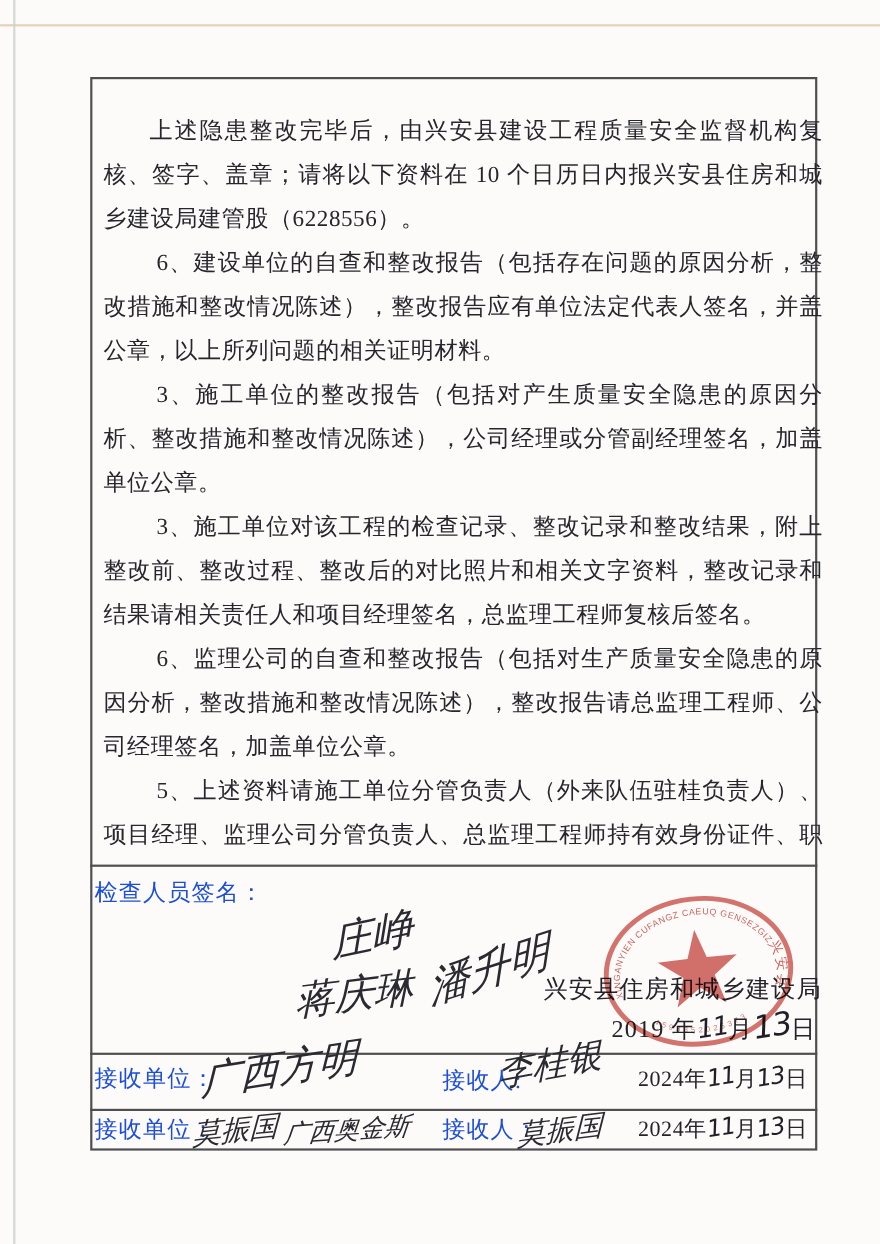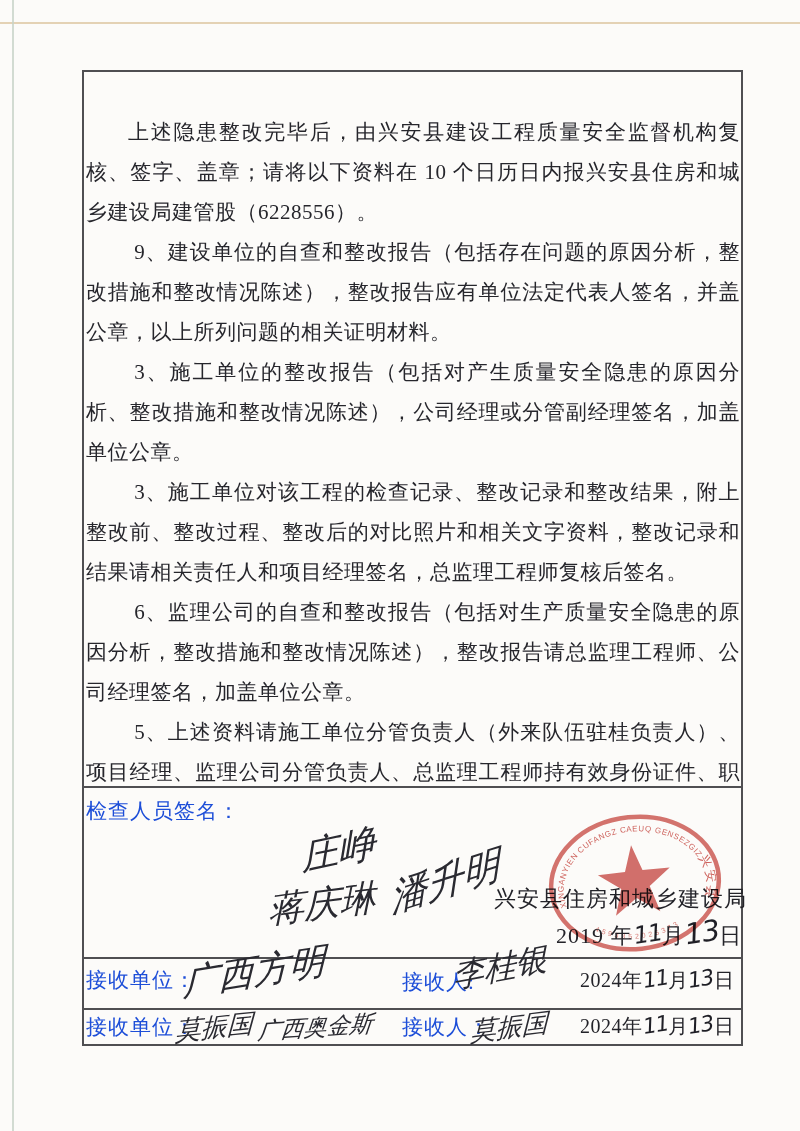--- a/index.html
+++ b/index.html
@@ -9,22 +9,22 @@
     font-family:"Liberation Serif","DejaVu Serif",serif;
     color:#232329;overflow:hidden;
   }
   .scan-line-top{position:absolute;left:0;top:22px;width:800px;height:2px;background:#dcc49d;opacity:.75;}
   .scan-line-left{position:absolute;left:12px;top:0;width:2px;height:1131px;background:#c7d3c8;opacity:.8;}
   .frame{
     position:absolute;left:82px;top:70px;width:661px;height:976px;
     border:2px solid #4f4f52;box-sizing:border-box;background:transparent;
   }
   .doc-body{
-    position:absolute;left:86px;top:70px;width:654px;height:716px;
-    padding-top:42px;box-sizing:border-box;overflow:hidden;
+    position:absolute;left:94px;top:70px;width:654px;height:716px;
+    padding-top:28px;box-sizing:border-box;overflow:hidden;
   }
   .doc-body p{
     margin:0;font-size:21px;line-height:40px;letter-spacing:.5px;
     text-align:justify;text-indent:2em;color:#26262c;
   }
   .doc-body p.item{text-indent:2.3em;}
   .divider{position:absolute;left:82px;width:661px;height:0;border-top:2px solid #4f4f52;}
   .lbl{position:absolute;font-size:21px;letter-spacing:1px;color:#1d4ed8;white-space:nowrap;}
   .hw{
     position:absolute;font-family:"DejaVu Sans","Liberation Sans",sans-serif;
@@ -47,21 +47,21 @@
 </head>
 <body>
 
 <div class="scan-line-top"></div>
 <div class="scan-line-left"></div>
 
 <div class="frame"></div>
 
 <div class="doc-body">
   <p>上述隐患整改完毕后，由兴安县建设工程质量安全监督机构复核、签字、盖章；请将以下资料在 10 个日历日内报兴安县住房和城乡建设局建管股（6228556）。</p>
-  <p class="item">9、建设单位的自查和整改报告（包括存在问题的原因分析，整改措施和整改情况陈述），整改报告应有单位法定代表人签名，并盖公章，以上所列问题的相关证明材料。</p>
+  <p class="item">6、建设单位的自查和整改报告（包括存在问题的原因分析，整改措施和整改情况陈述），整改报告应有单位法定代表人签名，并盖公章，以上所列问题的相关证明材料。</p>
   <p class="item">3、施工单位的整改报告（包括对产生质量安全隐患的原因分析、整改措施和整改情况陈述），公司经理或分管副经理签名，加盖单位公章。</p>
   <p class="item">3、施工单位对该工程的检查记录、整改记录和整改结果，附上整改前、整改过程、整改后的对比照片和相关文字资料，整改记录和结果请相关责任人和项目经理签名，总监理工程师复核后签名。</p>
   <p class="item">6、监理公司的自查和整改报告（包括对生产质量安全隐患的原因分析，整改措施和整改情况陈述），整改报告请总监理工程师、公司经理签名，加盖单位公章。</p>
   <p class="item">5、上述资料请施工单位分管负责人（外来队伍驻桂负责人）、项目经理、监理公司分管负责人、总监理工程师持有效身份证件、职务任命文件（岗位证书）送交我局</p>
 </div>
 
 <div class="divider" style="top:786px;"></div>
 <div class="divider" style="top:957px;"></div>
 <div class="divider" style="top:1008px;"></div>
 

